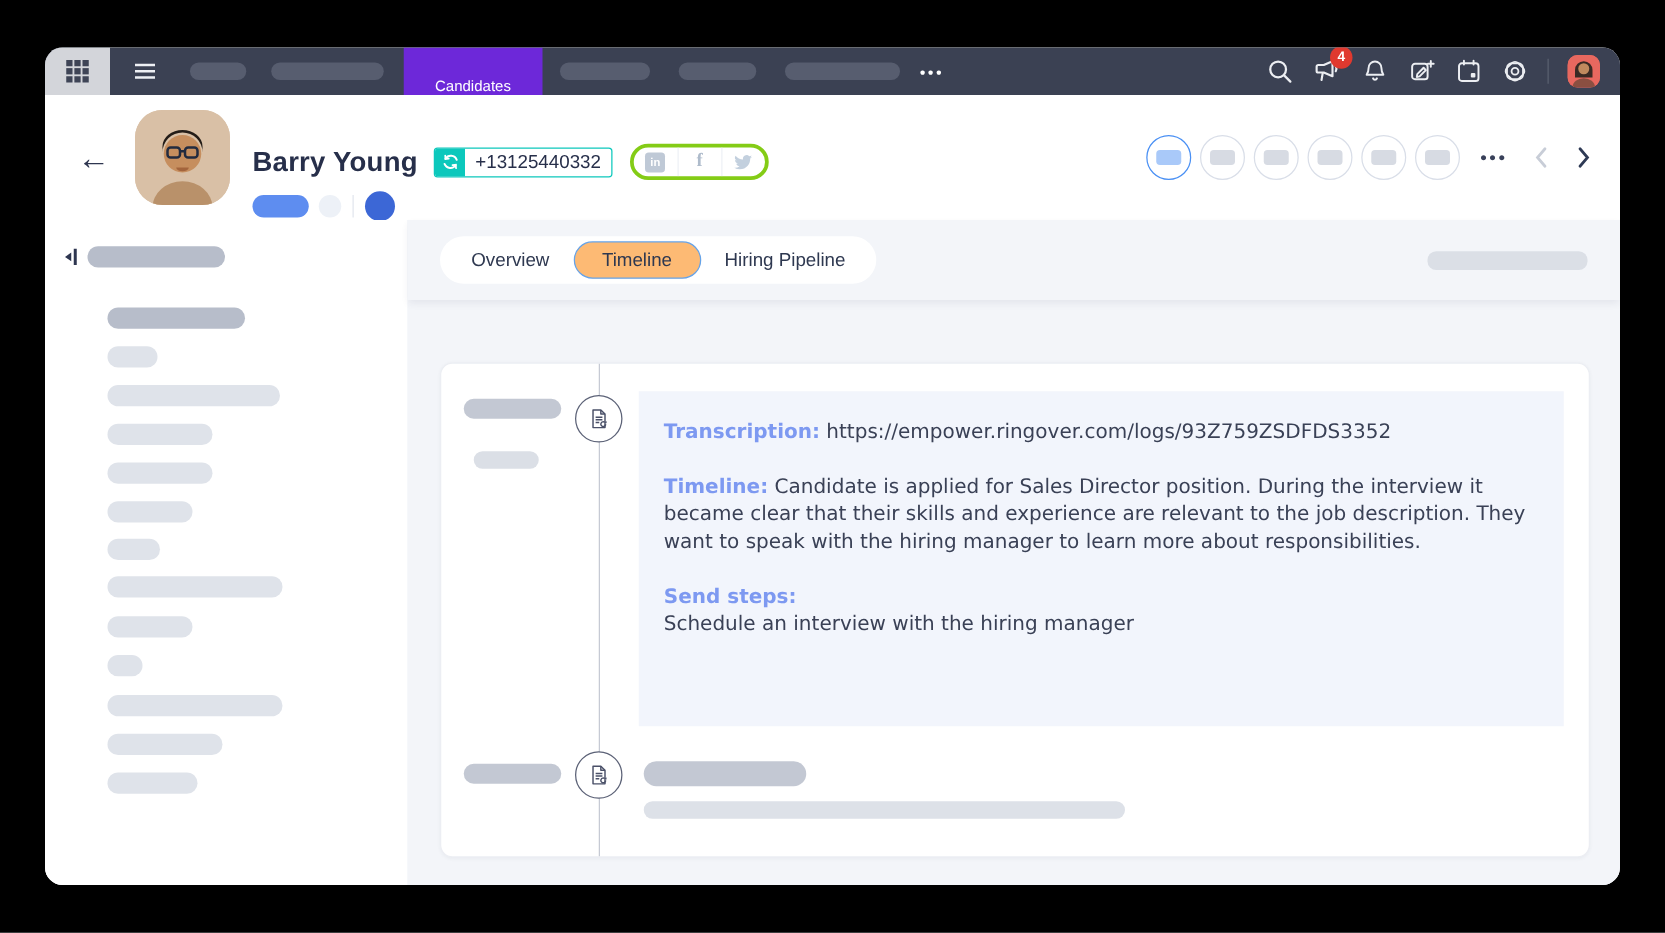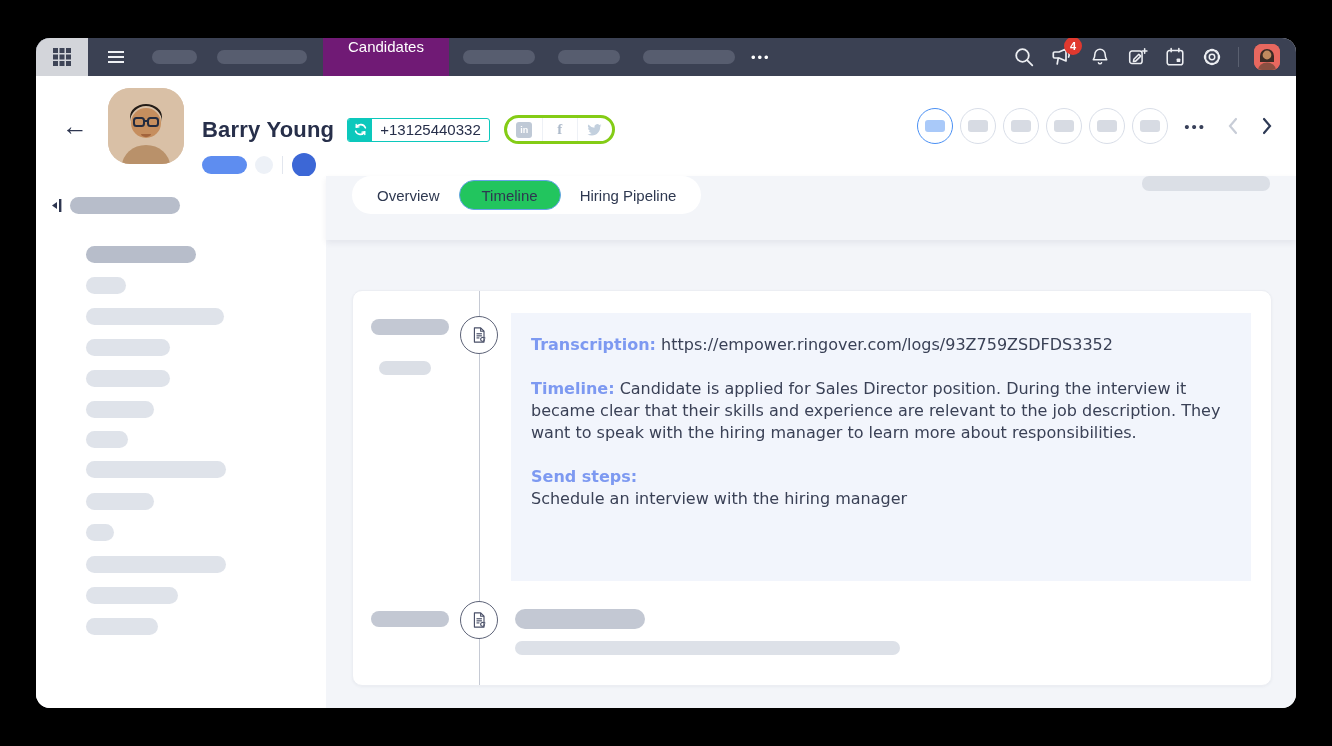--- a/index.html
+++ b/index.html
@@ -6,22 +6,22 @@
   html,body { width:1332px; height:746px; background:#000; font-family:"Liberation Sans","DejaVu Sans",sans-serif; }
 
   .window { position:absolute; left:36px; top:38px; width:1260px; height:670px;
             border-radius:14px; overflow:hidden; background:#f3f5f9; }
 
   
   .topnav { height:38px; background:var(--nav-bg,#3b4153); display:flex; align-items:center; }
   .grid-tile { width:52px; height:38px; background:#d3d5da; display:flex; align-items:center; justify-content:center; flex:none; cursor:pointer; }
   .hamburger { margin-left:19px; color:#eef0f4; display:flex; cursor:pointer; }
   .nav-pill { height:14px; border-radius:7px; background:#575d6f; flex:none; }
-  .nav-tab-active { height:38px; background:#701a75; color:#fff; display:flex; align-items:flex-start;
-                    padding:0 25px; font-size:15px; margin-left:16px; cursor:pointer; }
+  .nav-tab-active { height:38px; background:#6d28d9; color:#fff; display:flex; align-items:flex-end;
+                    padding:0 25px; font-size:12px; margin-left:16px; cursor:pointer; }
   .nav-dots { color:#fff; font-size:13px; letter-spacing:2px; margin-left:16px; cursor:pointer; }
   .nav-right { margin-left:auto; display:flex; align-items:center; gap:15px; padding-right:16px; }
   .nav-icon-btn { color:#eceef2; display:flex; position:relative; cursor:pointer; }
   .nav-badge { position:absolute; top:-9px; right:-8px; min-width:18px; height:18px; border-radius:9px;
                background:var(--badge-red,#e0392f); color:#fff; font-size:11px; font-weight:bold;
                display:flex; align-items:center; justify-content:center; padding:0 4px; }
   .nav-divider { width:1px; height:20px; background:#5a6070; }
   .nav-avatar { width:26px; height:26px; border-radius:8px; overflow:hidden; background:#e8685f; cursor:pointer; }
 
   
@@ -62,25 +62,25 @@
   .body { display:flex; height:532px; }
   .sidebar { width:290px; background:#fff; padding:21px 0 0 16px; flex:none; }
   .side-row1 { display:flex; align-items:center; }
   .collapse-btn { color:#2e3650; display:flex; cursor:pointer; }
   .sk { border-radius:9px; height:17px; }
   .sk.dark { background:#b7bdca; }
   .sk.light { background:#dfe3ea; }
   .side-list { margin:32px 0 0 34px; display:flex; flex-direction:column; }
 
   .main { flex:1; background:#f3f5f9; display:flex; flex-direction:column; }
-  .tabbar { height:64px; display:flex; padding:0 26px; position:relative; z-index:2;
+  .tabbar { height:64px; display:flex; align-items:center; padding:0 26px; position:relative; z-index:2;
             box-shadow:0 3px 6px rgba(45,55,90,.08); background:#f3f5f9; }
   .tabs-wrap { background:#fff; border-radius:19px; height:38px; display:flex; align-items:center; padding:0 12px; }
   .tab { font-size:15px; color:#2e3850; padding:0 13px; height:30px; display:flex; align-items:center; cursor:pointer; border-radius:16px; }
-  .tab.active { border:1.5px solid #66a3e8; background:#22c55e; padding:0 22px; margin:0 6px; }
+  .tab.active { border:1.5px solid #66a3e8; background:#fdba74; padding:0 22px; margin:0 6px; }
   .tabbar-ph { margin-left:auto; width:128px; height:15px; border-radius:7px; background:#dbdfe6; }
 
   .card { position:relative; margin:50px 24px 0 26px; height:396px; background:#fff;
           border:1px solid #eceef3; border-radius:10px; box-shadow:0 1px 3px rgba(40,50,80,.05); }
   .tl-line { position:absolute; left:126px; top:0; bottom:0; width:1px; background:#c6cad4; }
   .tl-circle { position:absolute; width:38px; height:38px; border-radius:50%; background:#fff;
                border:1.5px solid #5c6277; display:flex; align-items:center; justify-content:center; z-index:2; cursor:pointer; color:#4a5068; }
   .entry-panel { position:absolute; left:158px; right:20px; top:22px; height:268px; background:var(--panel-blue,#f2f5fc);
                  padding:21px 20px; font-family:"DejaVu Sans",sans-serif; font-size:16px; line-height:22px; color:#3a4156; }
   .entry-panel p { margin:0 0 22px; }

